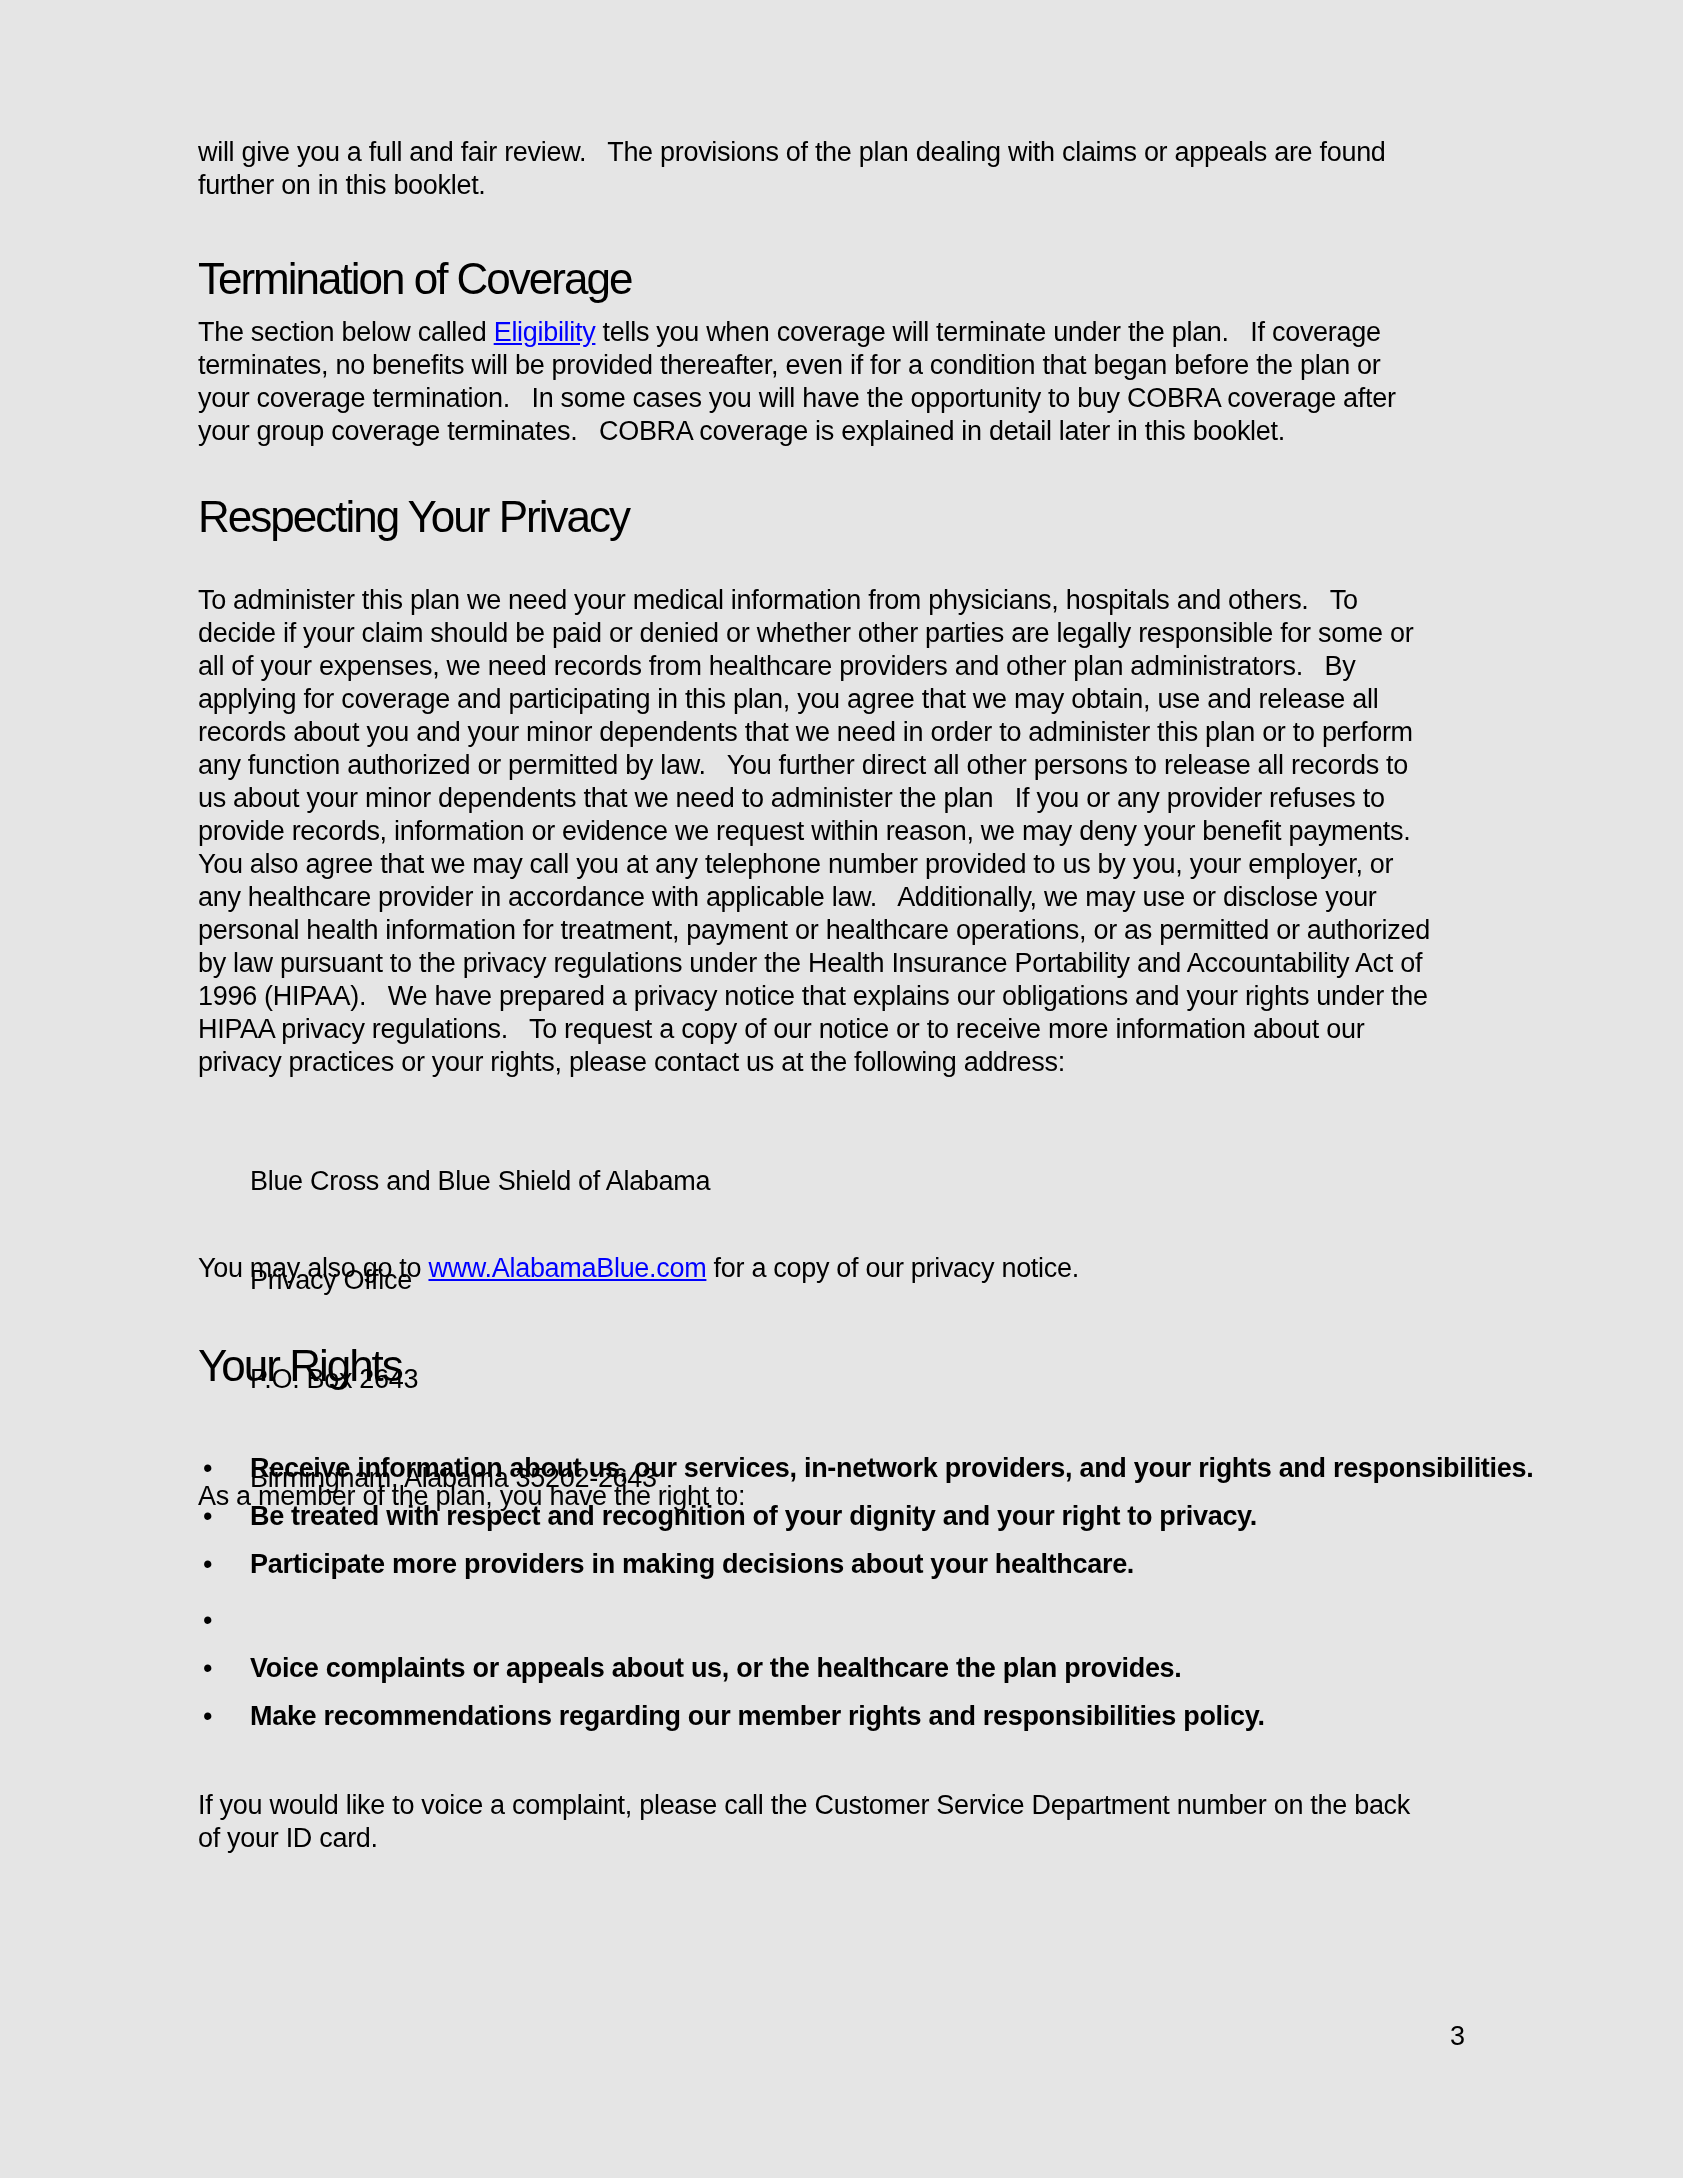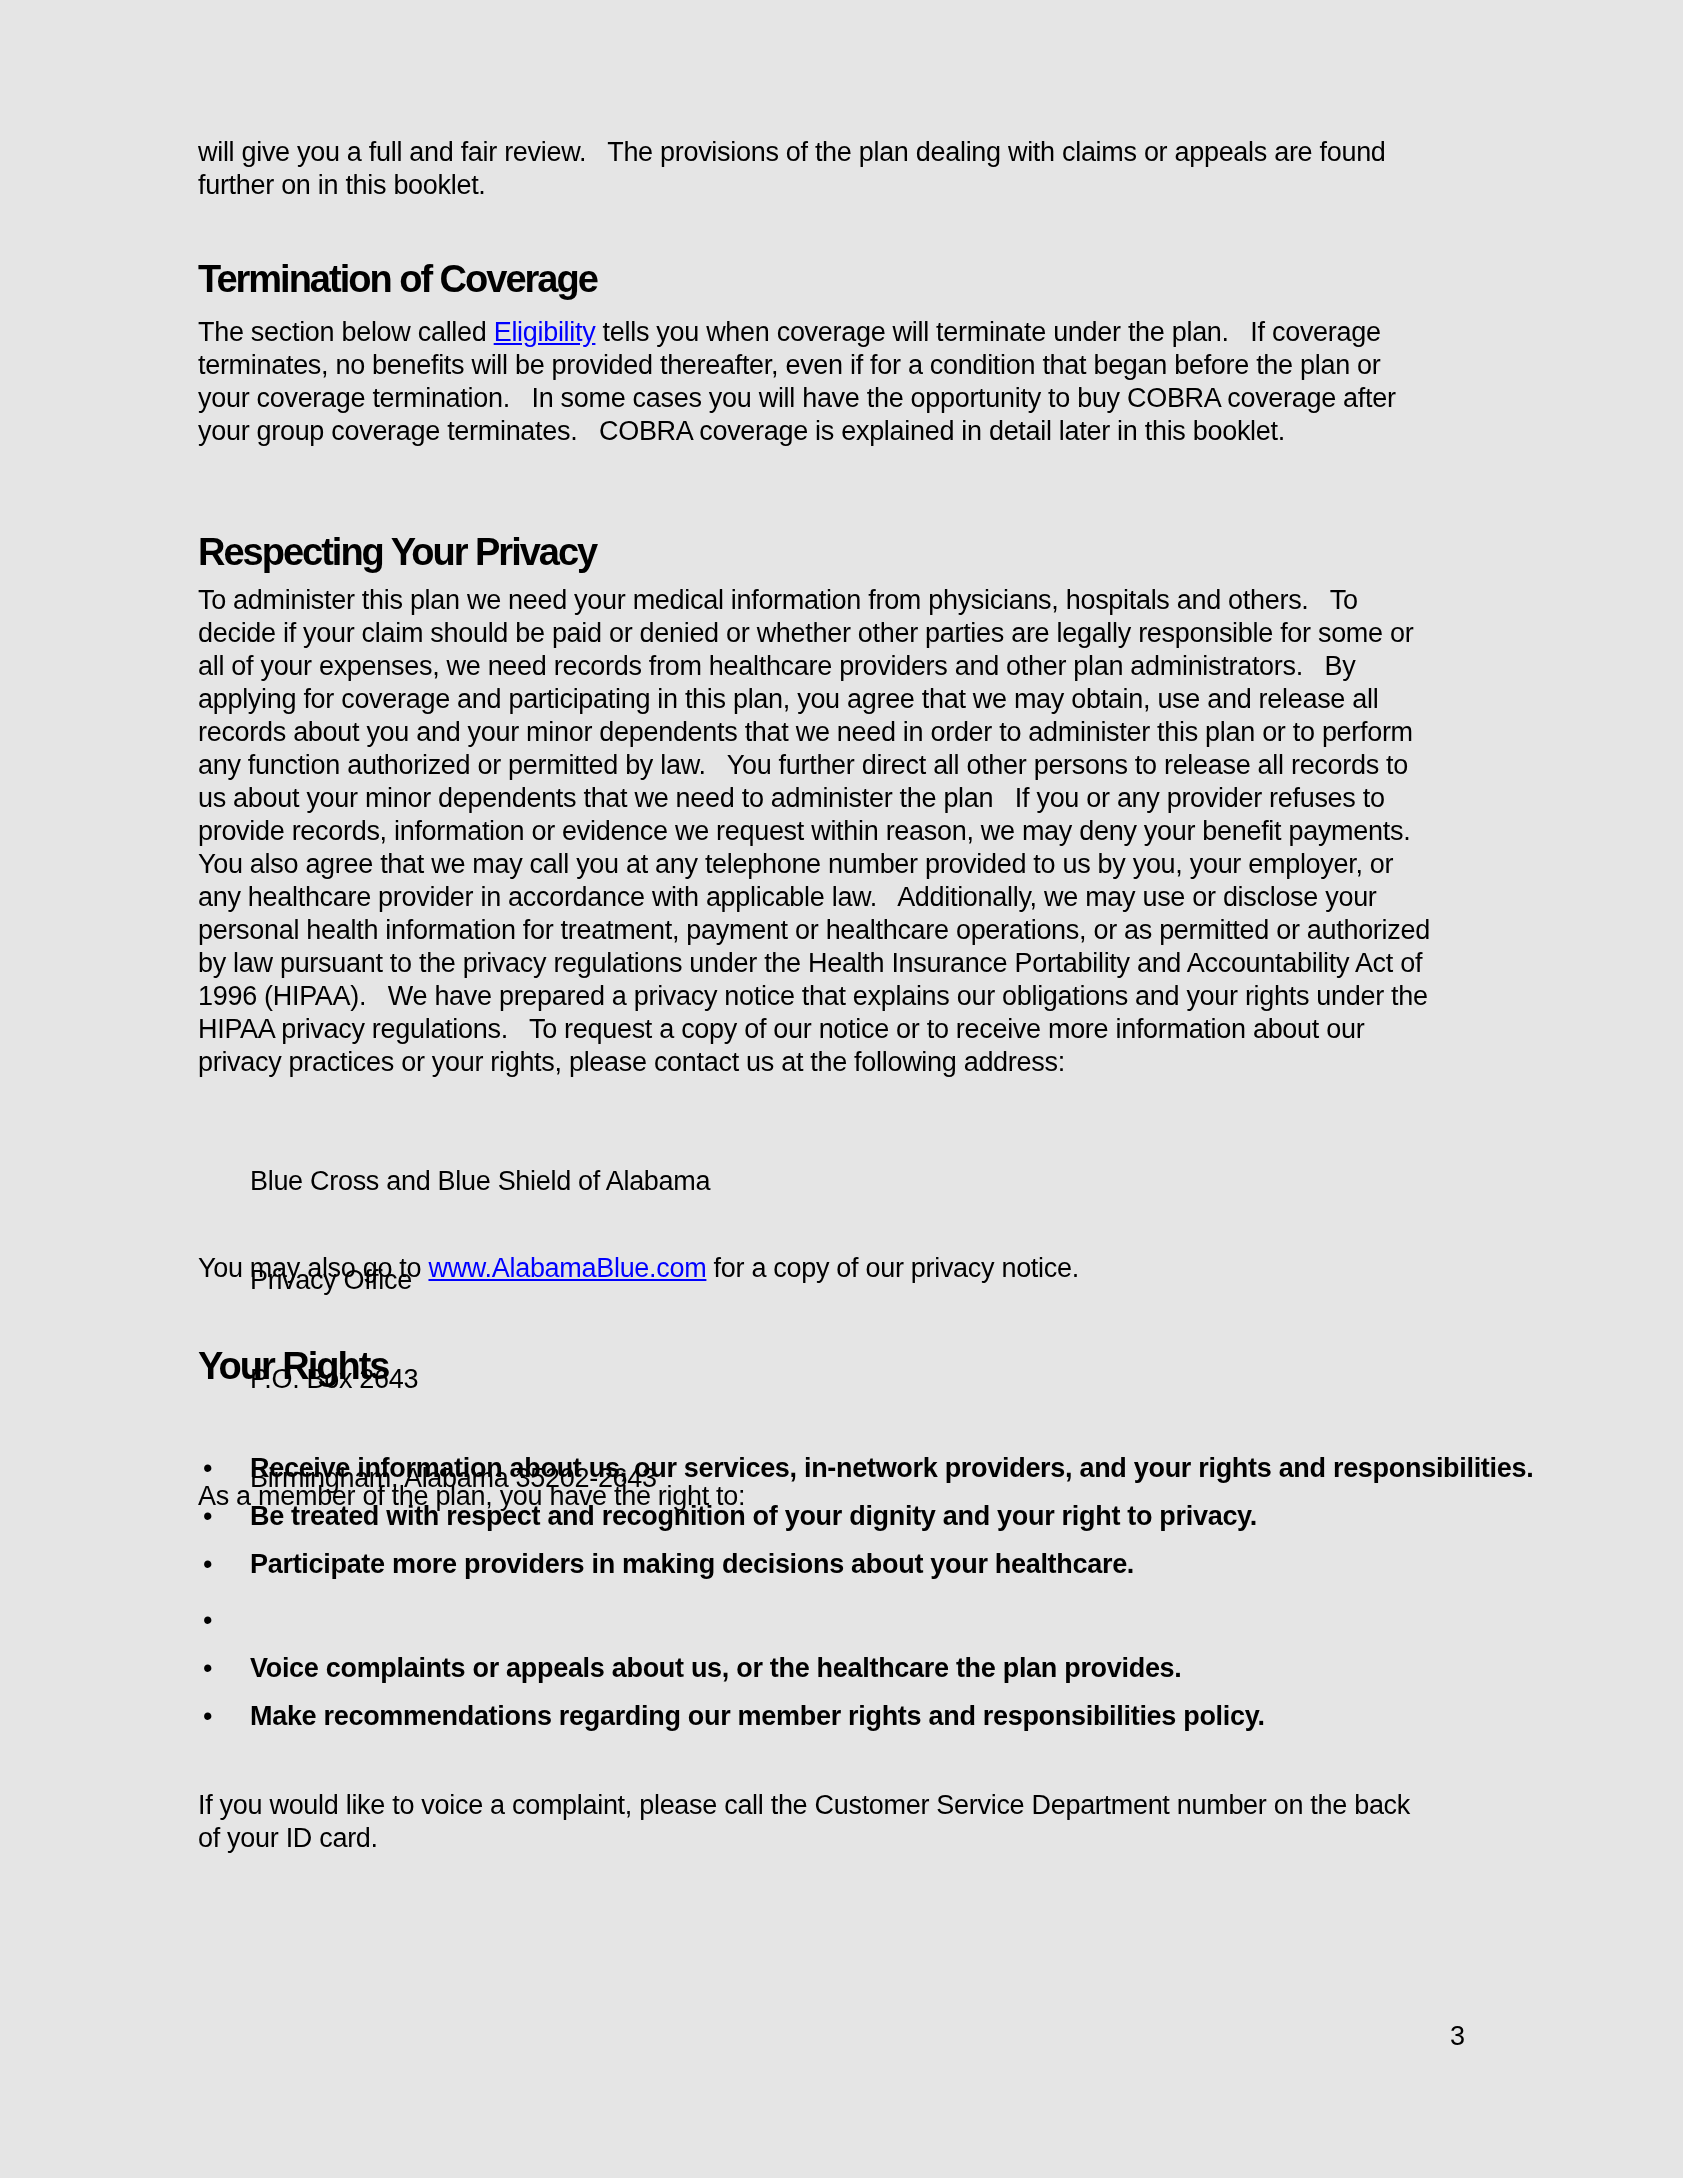--- a/index.html
+++ b/index.html
@@ -10,21 +10,21 @@
     color:#000000;
     font-family:"Liberation Sans", sans-serif;
     overflow:hidden;
   }
   .blk{position:absolute;left:198px;width:1445px;}
   .body-text{
     font-size:27px;line-height:33px;letter-spacing:-0.3px;
     white-space:pre-wrap;
   }
   .heading{
-    font-size:38px;line-height:42px;font-weight:bold;letter-spacing:-2px;
+    font-size:44px;line-height:42px;font-weight:normal;letter-spacing:-2px;
     white-space:nowrap;
   }
   .doc-link{color:#0000ff;text-decoration:underline;cursor:pointer;}
   .address-blk{left:250px;}
   .bullet-row{display:flex;margin-bottom:15px;}
   .bullet-row.extra-gap{padding-top:8px;}
   .bullet-dot{flex:none;width:52px;padding-left:5px;box-sizing:border-box;font-size:27px;line-height:33px;}
   .bullet-text{flex:1;font-weight:bold;}
   .page-number{position:absolute;left:1450px;top:2020px;font-size:27px;line-height:33px;}
 </style>
@@ -36,21 +36,21 @@
   <div class="blk body-text" style="top:136px">will give you a full and fair review.   The provisions of the plan dealing with claims or appeals are found
 further on in this booklet.</div>
 
   <div class="blk heading" style="top:258px">Termination of Coverage</div>
 
   <div class="blk body-text" style="top:316px"><span>The section below called </span><a class="doc-link">Eligibility</a><span> tells you when coverage will terminate under the plan.   If coverage
 terminates, no benefits will be provided thereafter, even if for a condition that began before the plan or
 your coverage termination.   In some cases you will have the opportunity to buy COBRA coverage after
 your group coverage terminates.   COBRA coverage is explained in detail later in this booklet.</span></div>
 
-  <div class="blk heading" style="top:531px">Respecting Your Privacy</div>
+  <div class="blk heading" style="top:496px">Respecting Your Privacy</div>
 
   <div class="blk body-text" style="top:584px">To administer this plan we need your medical information from physicians, hospitals and others.   To
 decide if your claim should be paid or denied or whether other parties are legally responsible for some or
 all of your expenses, we need records from healthcare providers and other plan administrators.   By
 applying for coverage and participating in this plan, you agree that we may obtain, use and release all
 records about you and your minor dependents that we need in order to administer this plan or to perform
 any function authorized or permitted by law.   You further direct all other persons to release all records to
 us about your minor dependents that we need to administer the plan   If you or any provider refuses to
 provide records, information or evidence we request within reason, we may deny your benefit payments.
 You also agree that we may call you at any telephone number provided to us by you, your employer, or

